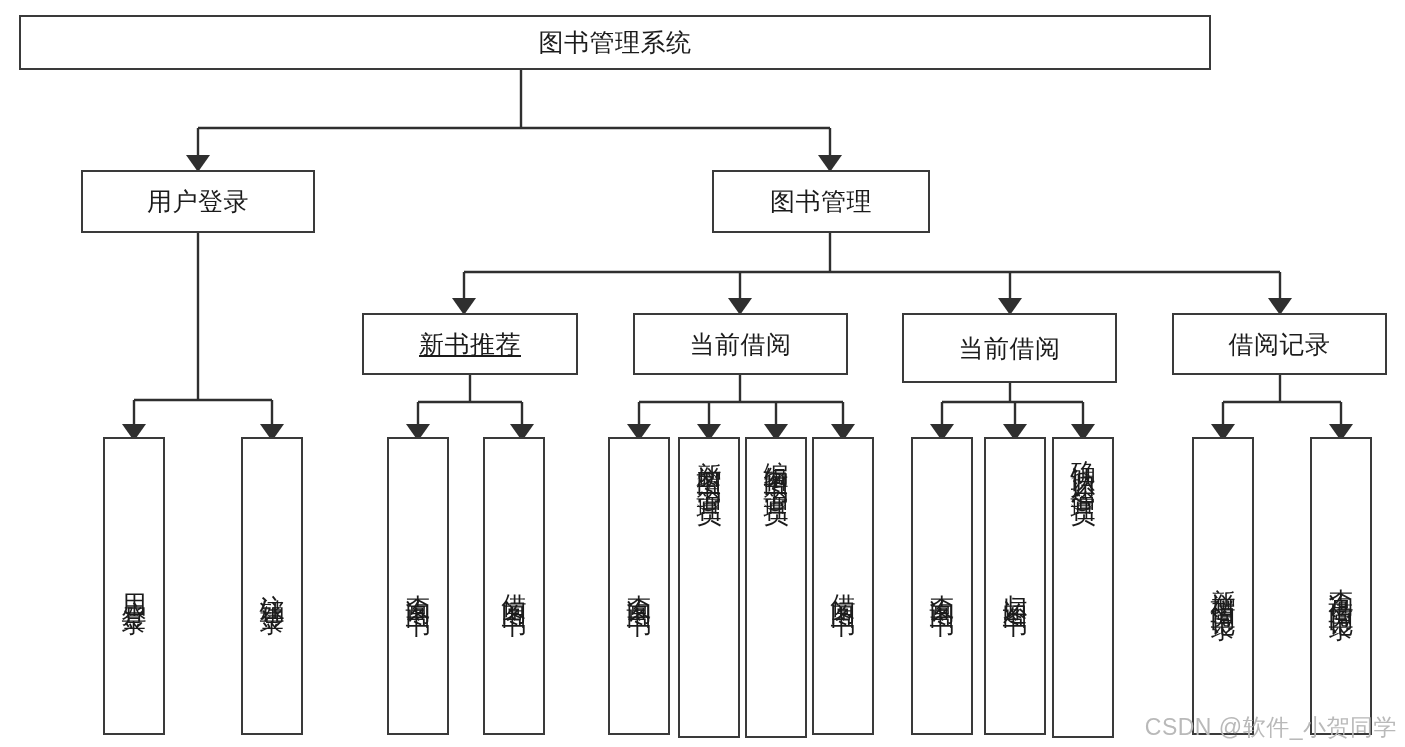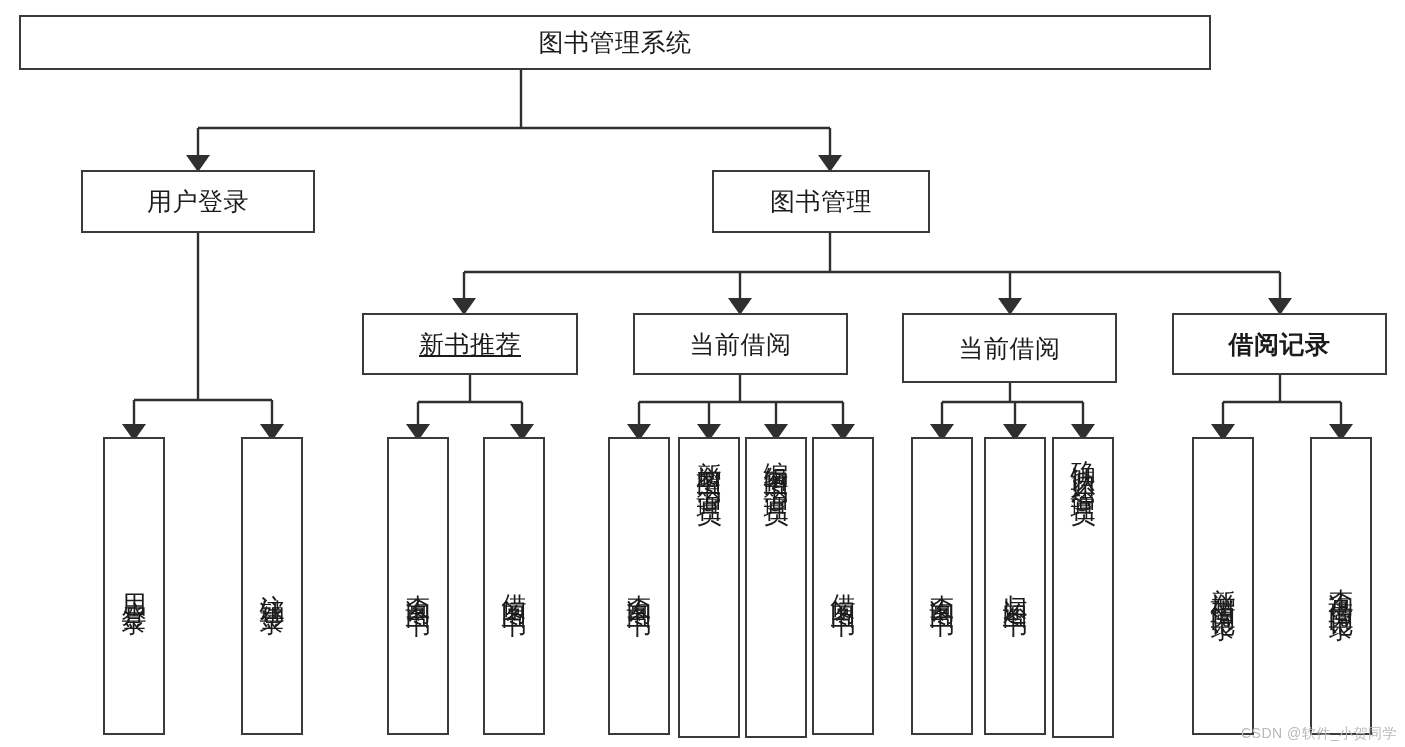--- a/index.html
+++ b/index.html
@@ -49,21 +49,21 @@
     letter-spacing:6px;
     white-space:nowrap;
   }
   .node.vert.mid{
     align-items:center;
     padding-top:0;
   }
   .watermark{
     position:absolute;
     right:8px;bottom:4px;
-    font-size:14px;
+    font-size:23px;
     color:#b9b9b9;
     white-space:nowrap;
     letter-spacing:0.5px;
   }
 </style>
 </head>
 <body>
 
 <div id="diagram">
 
@@ -130,21 +130,21 @@
 
   <div class="node horiz" style="left:362px;top:313px;width:216px;height:62px;text-decoration:underline;">
     <span class="lbl">新书推荐</span>
   </div>
   <div class="node horiz" style="left:633px;top:313px;width:215px;height:62px;">
     <span class="lbl">当前借阅</span>
   </div>
   <div class="node horiz" style="left:902px;top:313px;width:215px;height:70px;">
     <span class="lbl">当前借阅</span>
   </div>
-  <div class="node horiz" style="left:1172px;top:313px;width:215px;height:62px;font-weight:bold;">
+  <div class="node horiz" style="left:1172px;top:313px;width:215px;height:62px;">
     <span class="lbl">借阅记录</span>
   </div>
 
   <div class="node vert mid" style="left:103px;top:437px;width:62px;height:298px;">
     <span class="lbl">用户登录</span>
   </div>
   <div class="node vert mid" style="left:241px;top:437px;width:62px;height:298px;">
     <span class="lbl">注销登录</span>
   </div>
 

